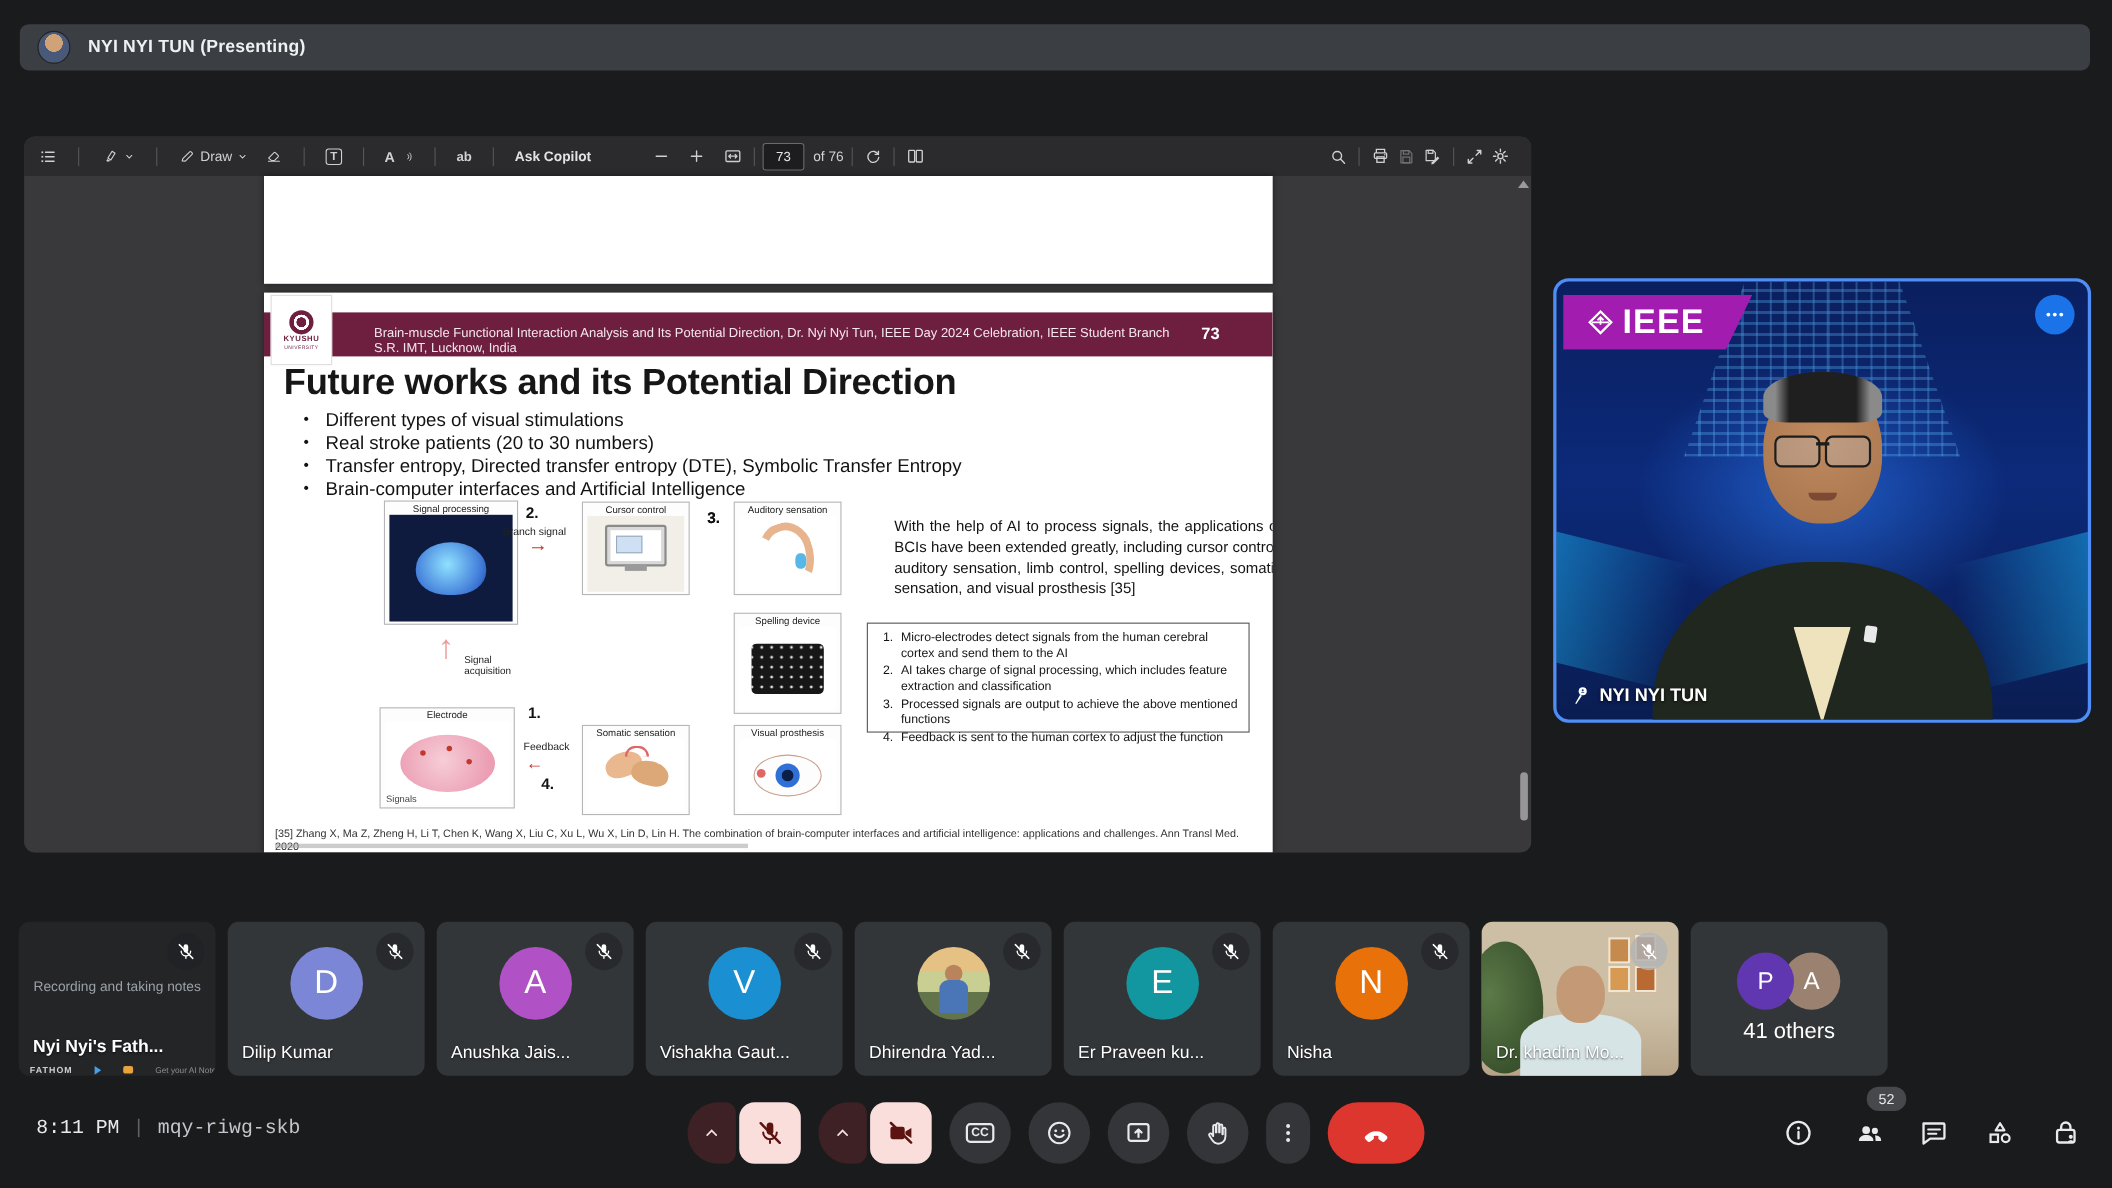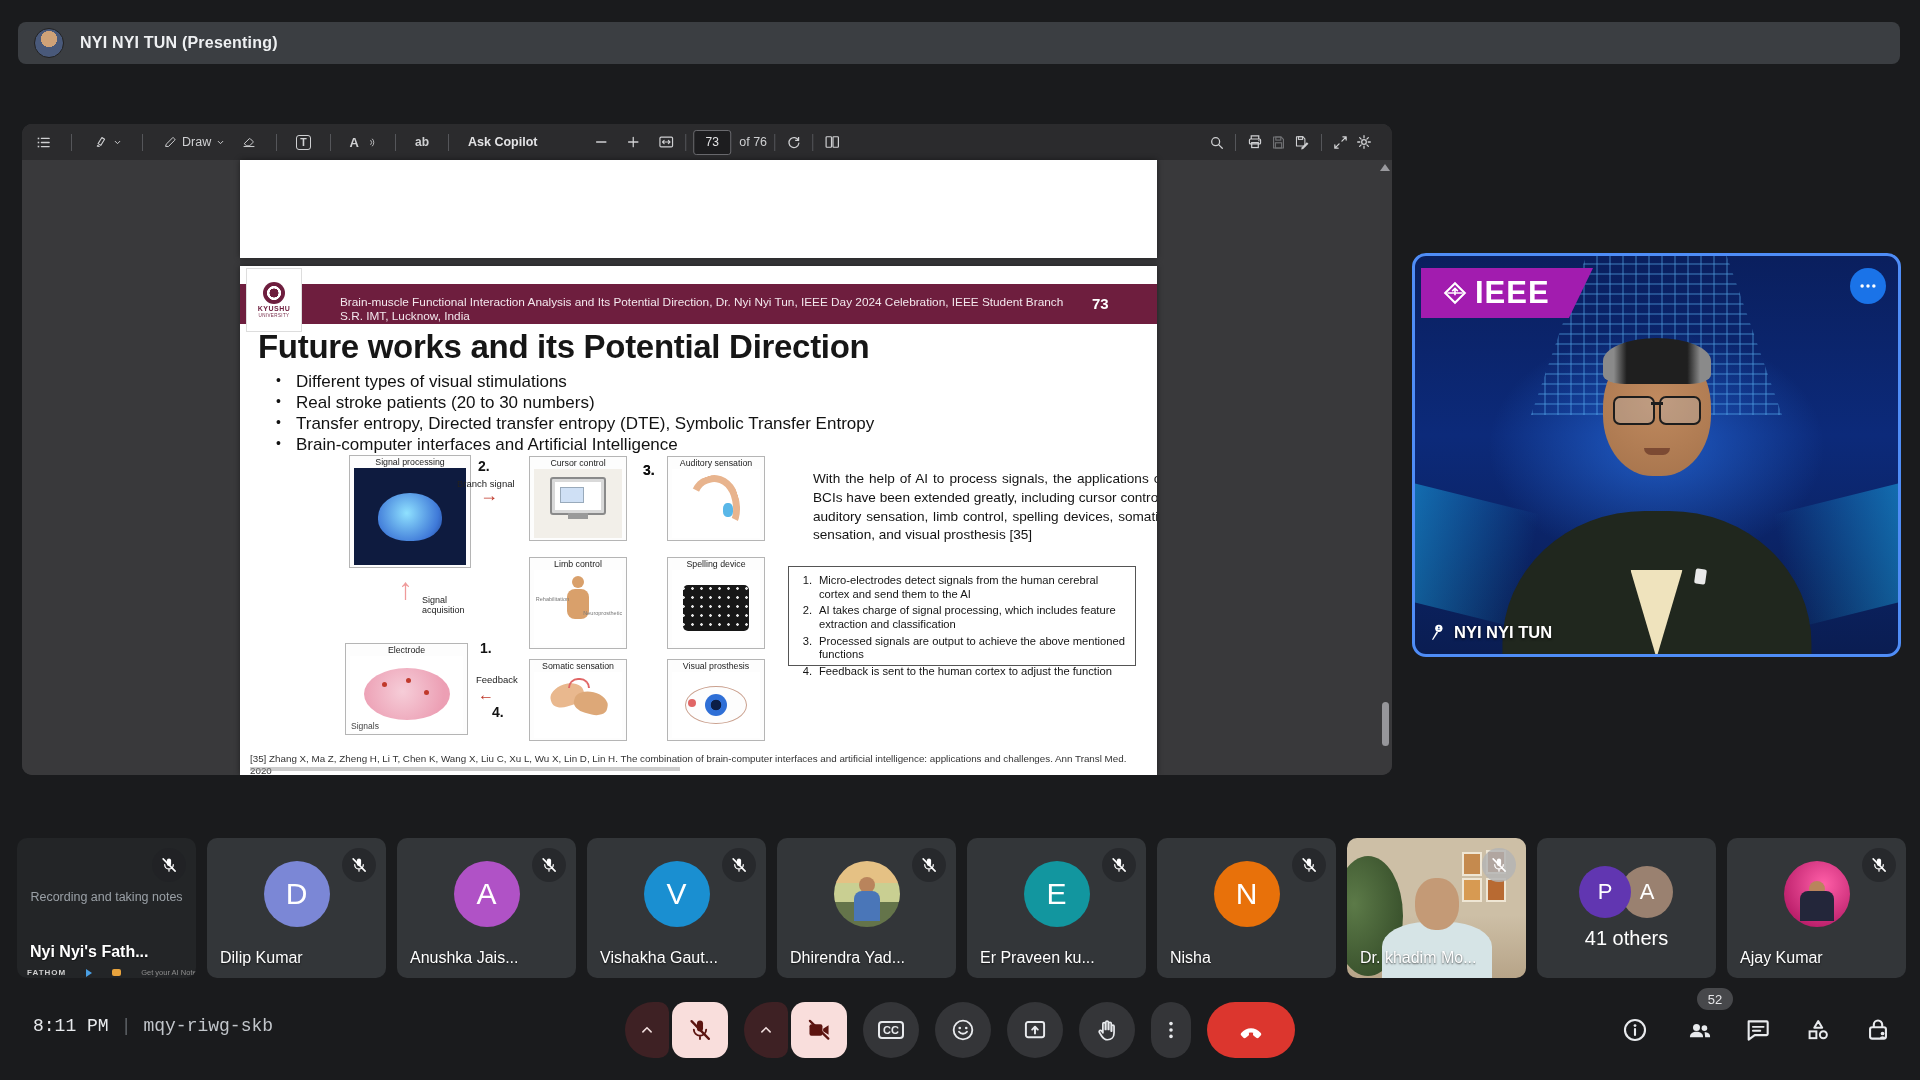--- a/index.html
+++ b/index.html
@@ -431,29 +431,20 @@
         <div class="dnum" style="left:403px;top:196px;">3.</div>
 
         <div class="dbox" style="left:427px;top:190px;width:98px;height:85px;">
           <div class="dcap">Auditory sensation</div>
           <div class="dart" style="background:#fff;">
             <div style="position:absolute;left:50%;top:6px;transform:translateX(-50%);width:34px;height:46px;border:7px solid #e8b48e;border-radius:50% 50% 50% 50%/46% 46% 60% 40%;border-left-color:transparent;border-bottom-color:transparent;transform:translateX(-50%) rotate(-18deg);"></div>
             <div style="position:absolute;left:58%;top:34px;width:10px;height:14px;background:#59b7e8;border-radius:40%;"></div>
           </div>
         </div>
 
-        <div class="dbox" style="left:289px;top:291px;width:98px;height:92px;">
-          <div class="dcap">Limb control</div>
-          <div class="dart" style="background:#fff;">
-            <div style="position:absolute;left:50%;top:6px;transform:translateX(-50%);width:12px;height:12px;border-radius:50%;background:#d9a06b;"></div>
-            <div style="position:absolute;left:50%;top:19px;transform:translateX(-50%);width:22px;height:30px;border-radius:8px;background:#d9a06b;"></div>
-            <div style="position:absolute;left:2px;top:26px;font-size:5.5px;color:#777;">Rehabilitation</div>
-            <div style="position:absolute;right:0px;top:40px;font-size:5.5px;color:#777;">Neuroprosthetic</div>
-          </div>
-        </div>
 
         <div class="dbox" style="left:427px;top:291px;width:98px;height:92px;">
           <div class="dcap">Spelling device</div>
           <div class="dart" style="background:#fff;">
             <div style="position:absolute;left:50%;top:50%;transform:translate(-50%,-50%);width:66px;height:46px;background:#171717;border-radius:5px;background-image:radial-gradient(#e5e5e5 1px,transparent 1.6px);background-size:9px 9px;background-position:5px 8px;"></div>
           </div>
         </div>
 
         <div class="dbox" style="left:289px;top:393px;width:98px;height:82px;">
           <div class="dcap">Somatic sensation</div>
@@ -672,32 +663,20 @@
   <div class="ptile" style="left:1537px;">
     <div class="ovcirc" style="left: 42px; z-index: 1; background: rgb(97, 54, 177);">
         <span>P</span>
       </div>
     <div class="ovcirc" style="left: 84px; background: rgb(154, 129, 112);">
         <span>A</span>
       </div>
     <div class="ovlabel">41 others</div>
   </div>
 
-  <div class="ptile" style="left:1727px;">
-    <div class="micbadge">
-        <svg class="ic" width="18" height="18">
-          <use href="#i-micoff"></use>
-        </svg>
-      </div>
-    <div class="pavatar ph-ajay">
-        <div class="mini-head" style="bottom:30px;"></div>
-        <div class="mini-man" style="background:#23263a;width:34px;"></div>
-      </div>
-    <div class="pname">Ajay Kumar</div>
-  </div>
 
   <div class="abs bb-left">
     <span>8:11 PM</span>
     <span class="bb-sep">|</span>
     <span class="bb-code">mqy-riwg-skb</span>
   </div>
 
   <div class="abs controls">
     <div class="ctl-group">
       <div class="ctl-chev">

